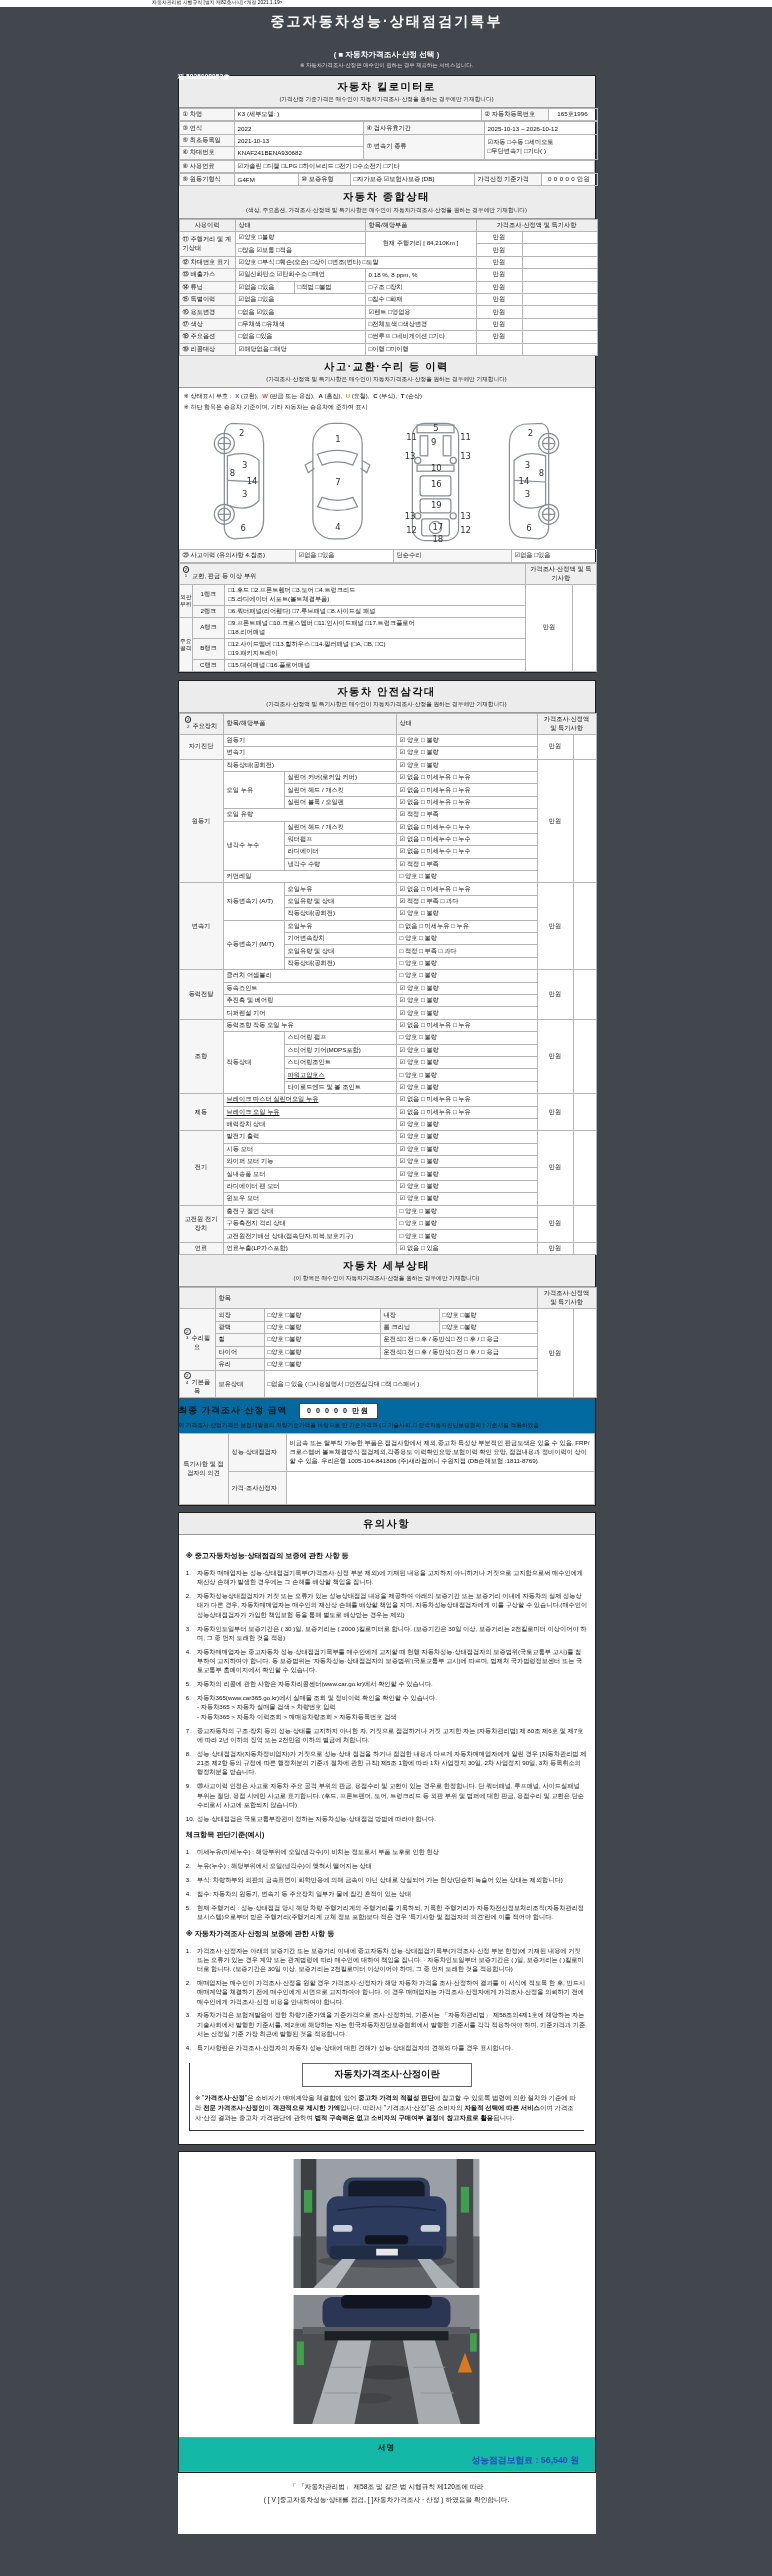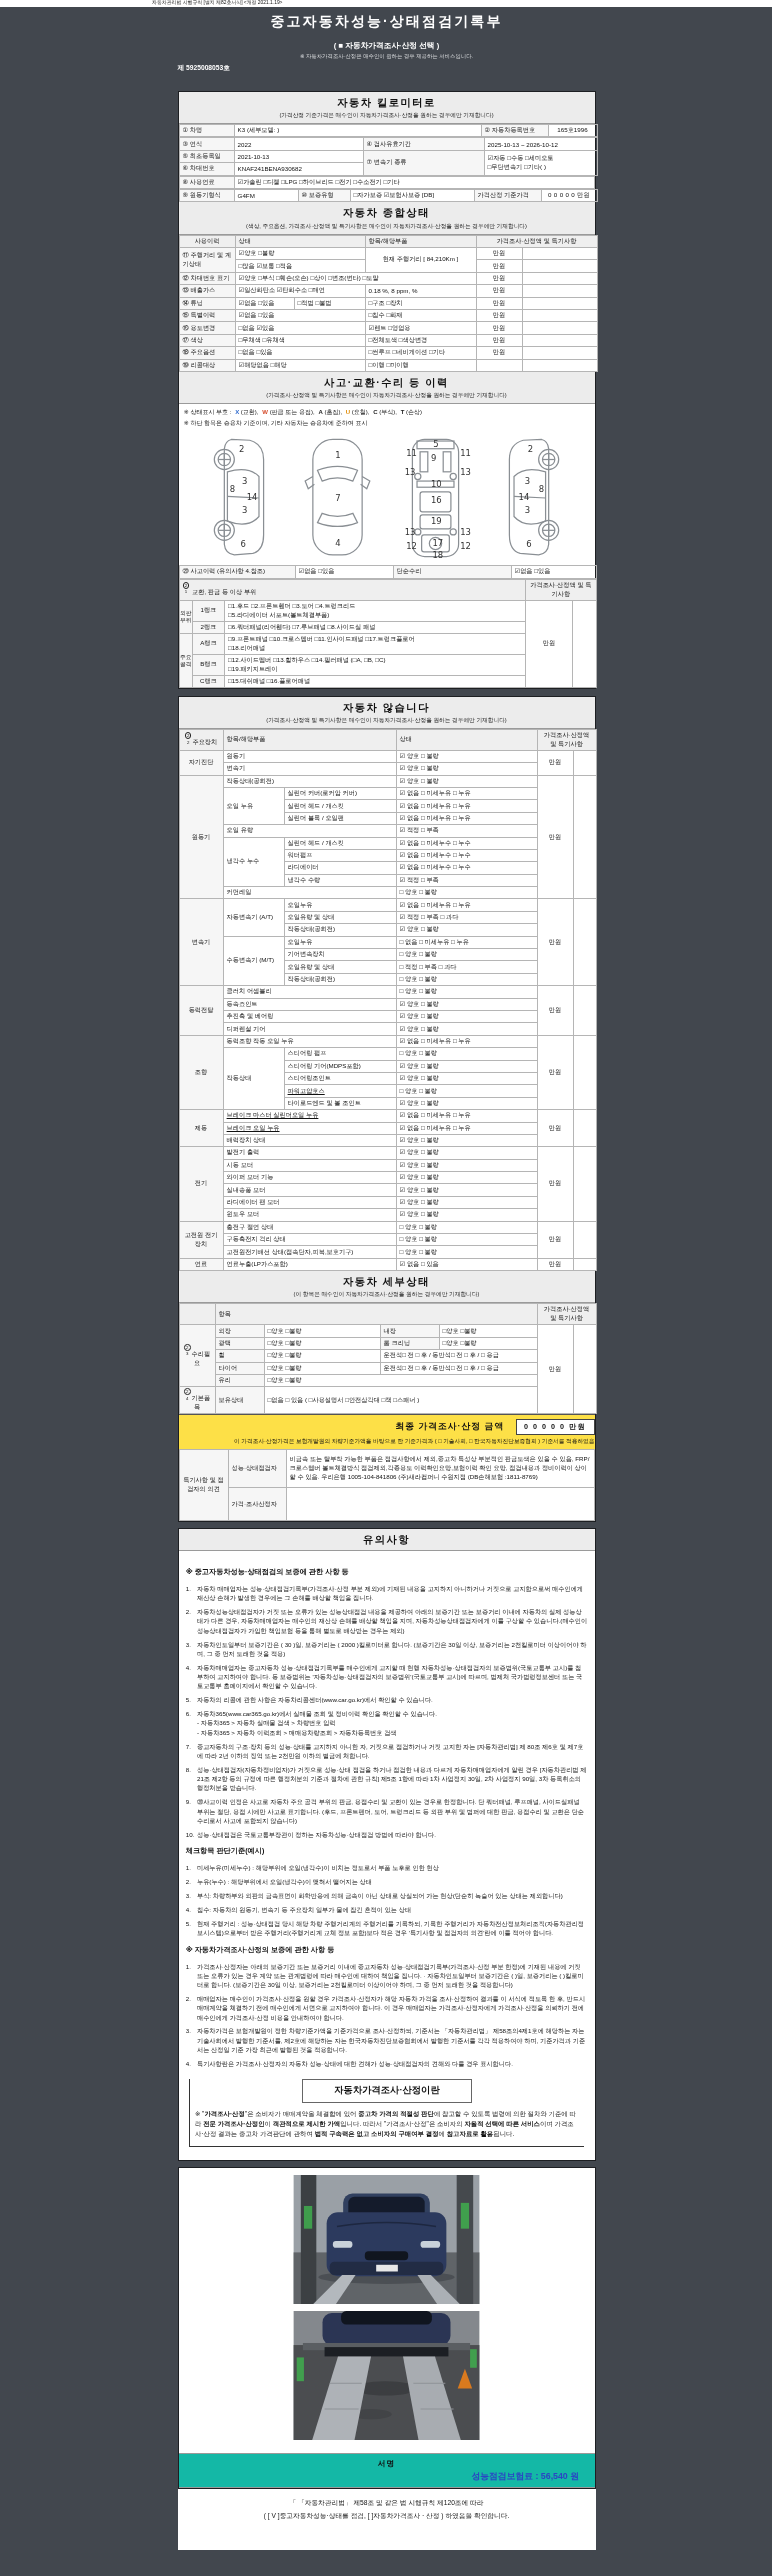--- a/index.html
+++ b/index.html
@@ -1,22 +1,22 @@
 <!DOCTYPE html>
 <html style="font-size:8.2px"><head>
 <meta charset="utf-8">
 <style>
   *{box-sizing:border-box}
   html,body{margin:0;padding:0}
   body{width:773px;height:2576px;overflow:hidden;background:#42474e;font-family:"Liberation Sans","DejaVu Sans",sans-serif;color:#111}
   .strip{background:#fff;height:6.7px;font-size:4.9px;line-height:6.7px;color:#111;padding-left:152px}
-  .hdr{height:84px;color:#fff}
+  .hdr{height:68px;color:#fff}
   .col{width:418px;margin:0 auto}
   .hdr .t1{text-align:center;font-size:14px;font-weight:bold;letter-spacing:2.1px;padding-top:6.2px}
-  .hdr .t2{text-align:center;font-size:7.7px;font-weight:bold;margin-top:10px}
+  .hdr .t2{text-align:center;font-size:7.7px;font-weight:bold;margin-top:19px}
   .hdr .t3{text-align:center;font-size:5.4px;color:#d8dadd;margin-top:2.1px}
   .hdr .dn{font-size:6.7px;font-weight:bold;margin-top:4.1px}
   .panel{background:#fff;border:0.5px solid #1d1f22}
   .band{background:#ececec;border-bottom:0.5px solid #9a9a9a;text-align:center;padding:4.1px 0 3.1px}
   .band .bt{font-size:10.3px;font-weight:bold;letter-spacing:1.5px}
   .band .bs{font-size:5.7px;margin-top:2.1px;color:#1a1a1a}
   table{border-collapse:collapse;width:100%;table-layout:fixed}
   td{border:0.5px solid #b5b5b5;padding:1px 3.1px;font-size:6.2px;height:12.4px;word-break:break-all}
   .lab{background:#f6f6f6}
   .hd{background:#efefef}
@@ -26,21 +26,21 @@
   .note{background:#fff}
   .circ{display:inline-block;width:6.7px;height:6.7px;border:0.5px solid #222;border-radius:50%;font-size:4.4px;line-height:6.2px;text-align:center;vertical-align:0.5px;margin-right:1px;font-weight:normal}
   .leg{font-size:6px;padding:3.6px 5.2px 1px;background:#fff}
   .leg .code{font-weight:bold;margin-left:2.1px}
   .cx{color:#2f6bce}.cw{color:#d44a2a}.cu{color:#e08a00}.ck{color:#222}
   .diagrams{display:flex;justify-content:center;gap:20.6px;padding:7.2px 0 5.2px;background:#fff}
   .dg{stroke:#8a8f94;fill:none;stroke-width:1.6}
   .dgt{font-size:11px;fill:#333;stroke:none;font-family:"DejaVu Sans",sans-serif}
   .vlab{padding:1px 0.5px;text-align:center;background:#f6f6f6;font-size:5.7px;line-height:1.15}
   .gap{height:6.2px}
-  .fband{background:#fde047;border-top:1px solid #555;padding:4.1px 0 3.1px;text-align:right}
+  .fband{background:#0369a1;border-top:1px solid #555;padding:4.1px 0 3.1px;text-align:left}
   .fband .fl{font-size:8.8px;font-weight:bold;letter-spacing:1px;display:inline-block;vertical-align:middle}
   .fband .fv{display:inline-block;vertical-align:middle;border:0.5px solid #444;background:#fff;font-size:7.2px;font-weight:bold;padding:2.1px 7.2px;margin-left:9.3px;letter-spacing:1.5px}
   .fband .fn{font-size:5.7px;margin-top:2.6px}
   .ncontent{padding:8.2px 7.2px 10.3px;font-size:6.2px;line-height:1.5}
   .nsec{font-size:7.2px;font-weight:bold;margin:7.2px 0 6.2px}
   .ni{display:flex;margin-bottom:4.6px}
   .ni .nn{width:11.3px;flex:none}
   .ni .tx{flex:1;white-space:pre-line}
   .infobox{border-left:1.5px solid #333;border-bottom:1.5px solid #333;margin:11.3px 3.1px 2.1px;padding:0 5.2px 7.2px}
   .infobox .ibt{width:170px;margin:-0.5px auto 6.2px;border:0.5px solid #666;text-align:center;font-size:9.3px;font-weight:bold;padding:4.1px 0;background:#fff}
@@ -396,21 +396,21 @@
             <td class="pre">□15.대쉬패널  □16.플로어패널</td>
           </tr>
     </tbody>
       </table>
   </div>
 
   <div class="gap"></div>
 
   <div class="panel">
     <div class="band">
-      <div class="bt">자동차 않습니다</div>
+      <div class="bt">자동차 안전삼각대</div>
       <div class="bs">(가격조사·산정액 및 특기사항은 매수인이 자동차가격조사·산정을 원하는 경우에만 기재합니다)</div>
     </div>
     <table>
         <colgroup>
           <col style="width:44px">
           <col style="width:61px">
           <col style="width:112px">
           <col style="width:141px">
           <col style="width:36px">
           <col style="width:23px">

